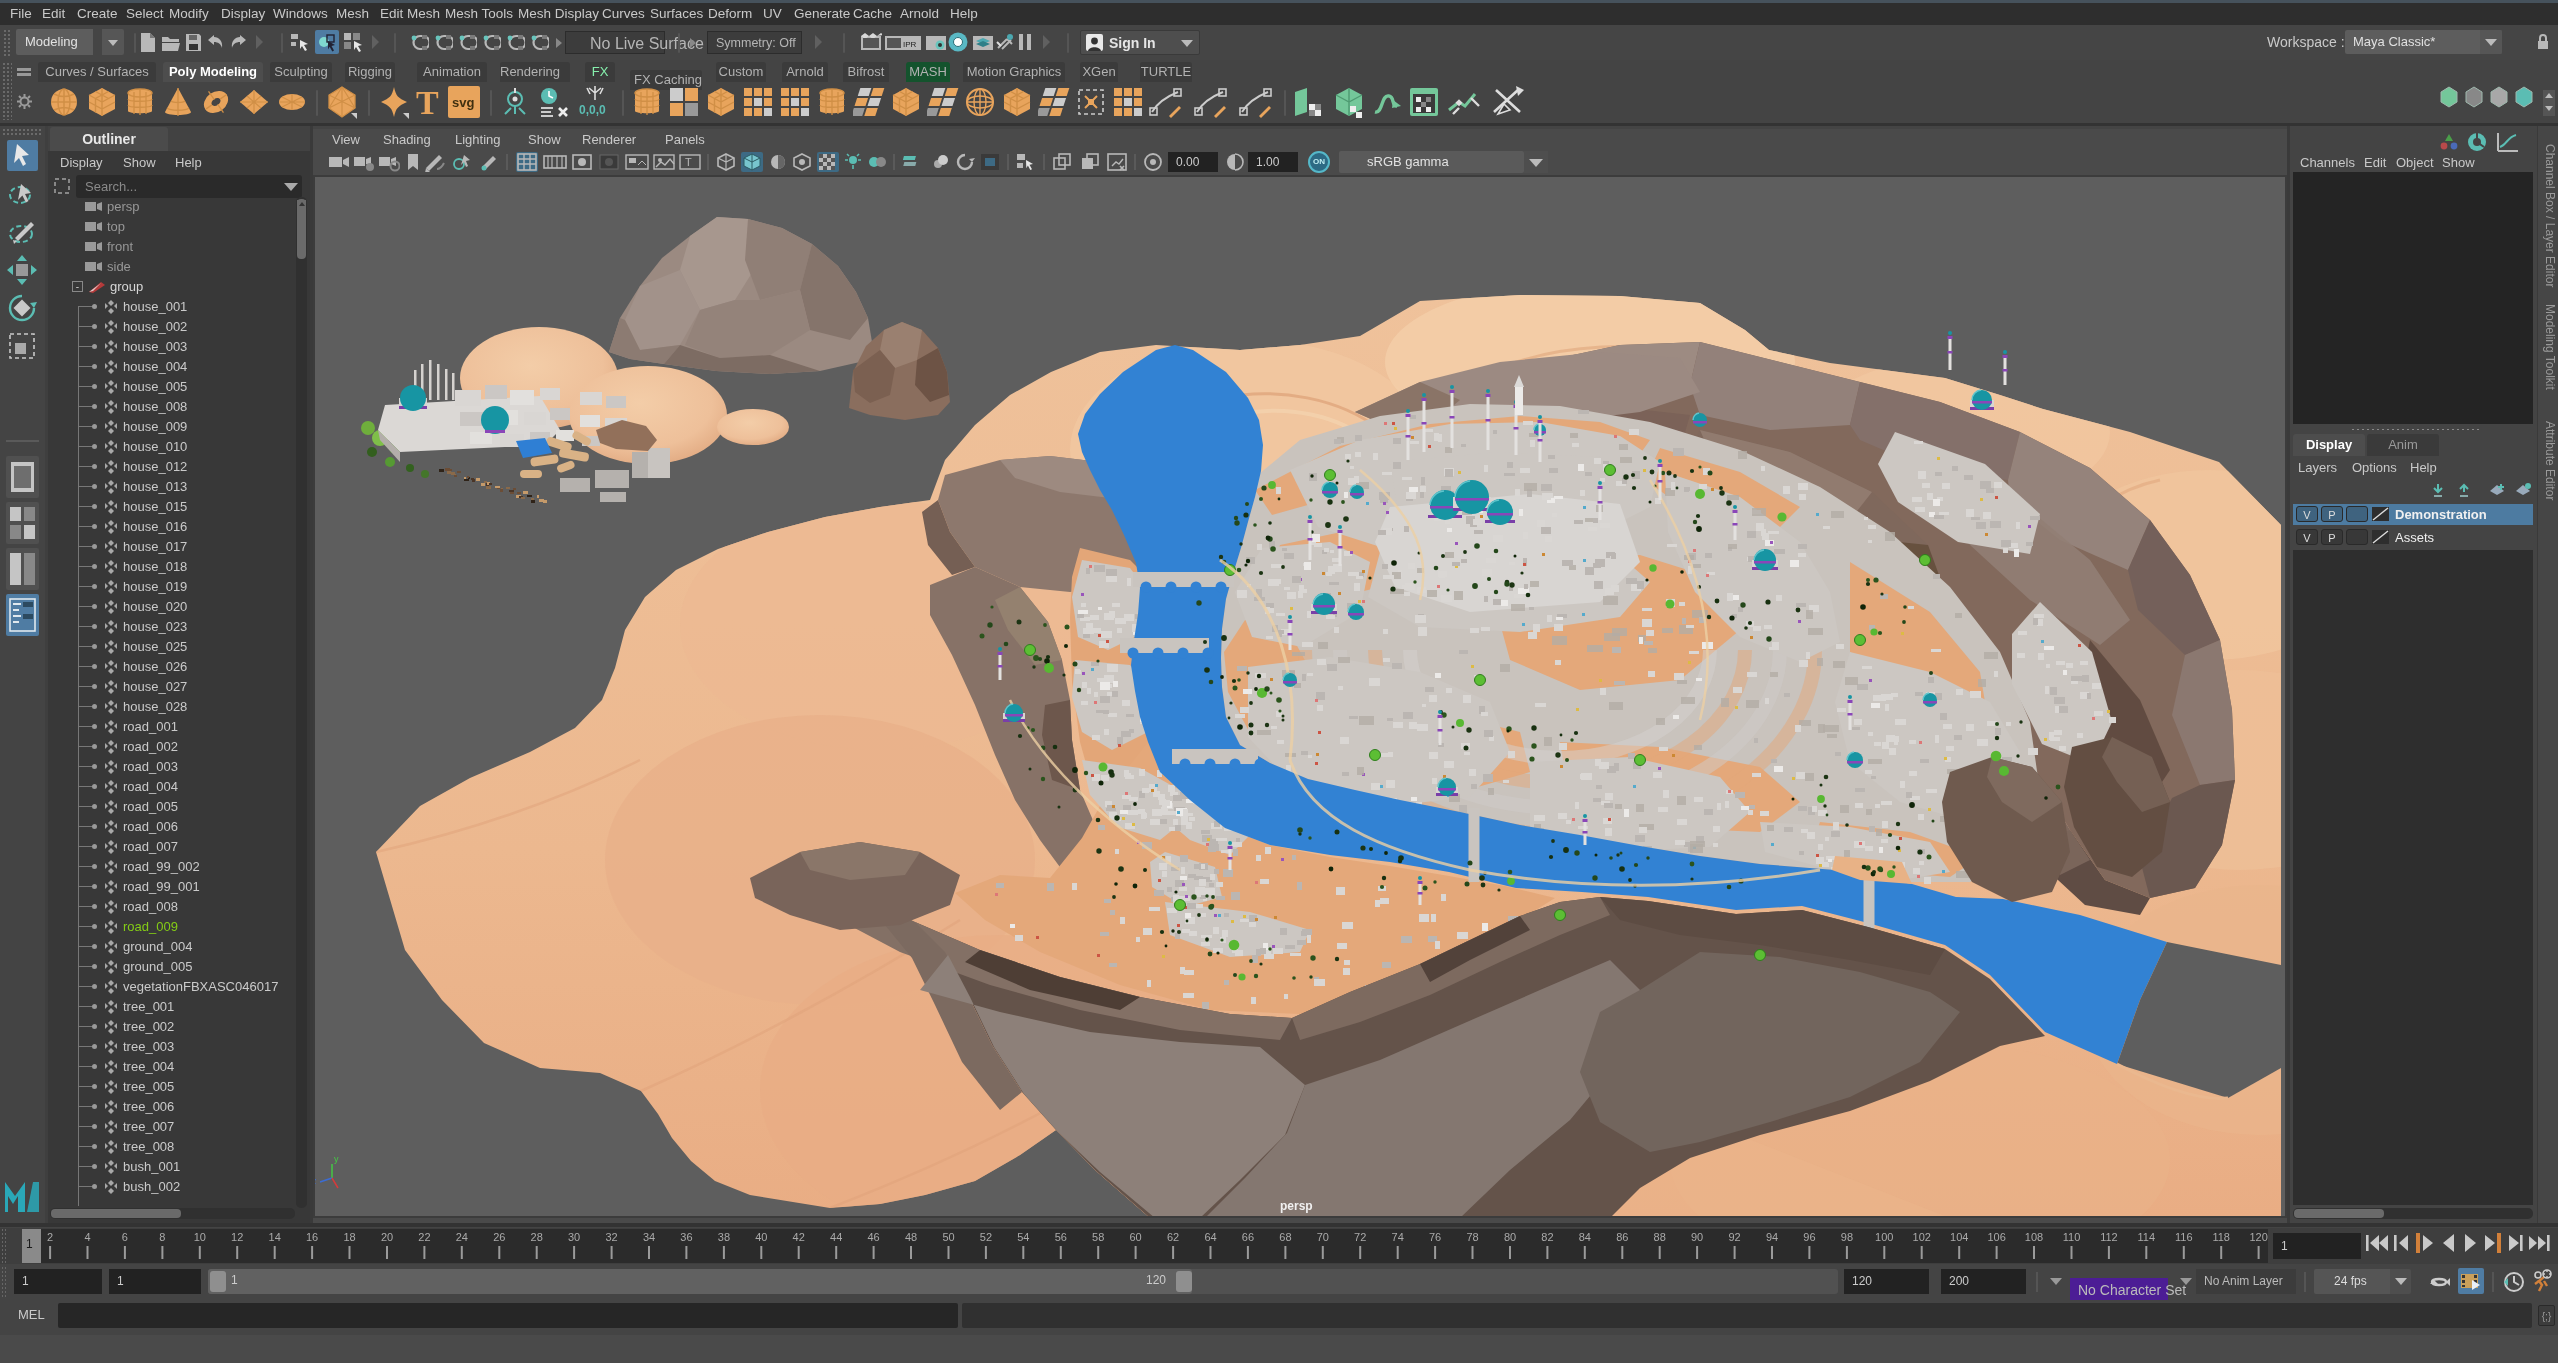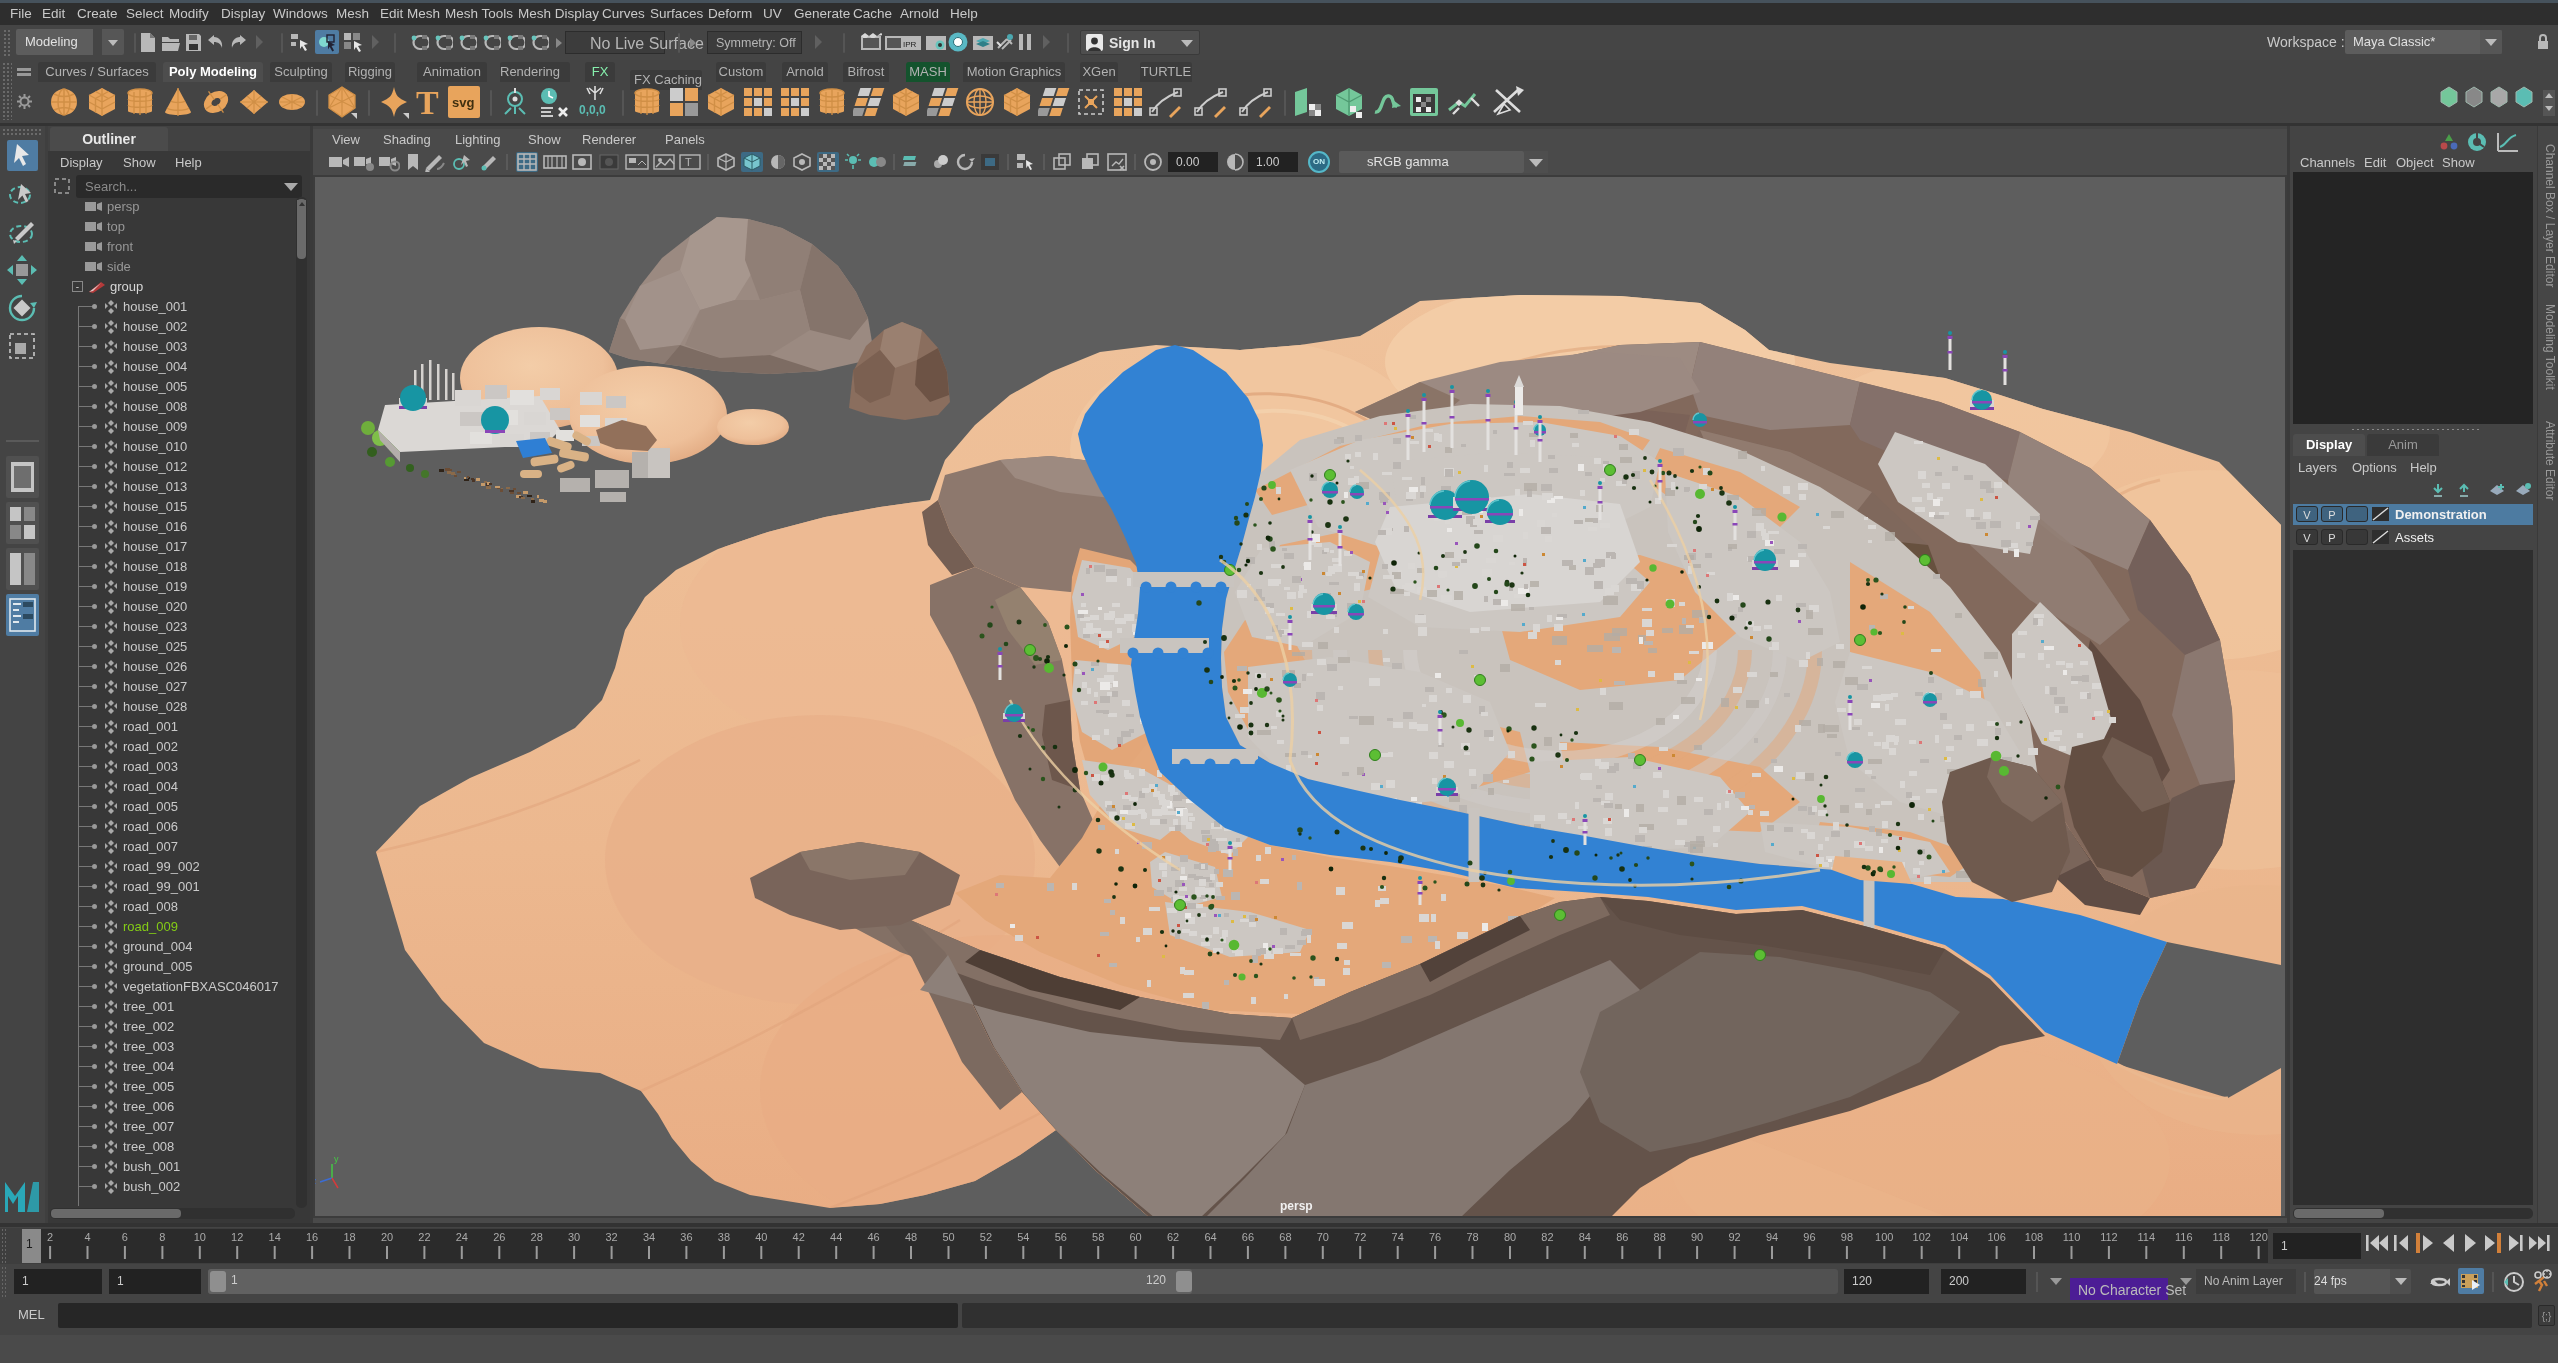--- a/index.html
+++ b/index.html
@@ -1300,21 +1300,21 @@
       <div style="position:absolute;left:231px;top:7px;color:#ccc;font-size:12px">1</div>
       <div style="position:absolute;left:1146px;top:7px;color:#ccc;font-size:12px">120</div>
       <div style="position:absolute;left:1844px;top:3px;width:85px;height:25px;background:#222;color:#ccc;font-size:12px;line-height:25px;padding-left:8px">120</div>
       <div style="position:absolute;left:1941px;top:3px;width:85px;height:25px;background:#222;color:#ccc;font-size:12px;line-height:25px;padding-left:8px">200</div>
       <div style="position:absolute;left:2036px;top:6px;width:2px;height:20px;background:#555"></div>
       <div style="position:absolute;left:2050px;top:12px;width:0;height:0;border-left:6px solid transparent;border-right:6px solid transparent;border-top:7px solid #999"></div>
       <div style="position:absolute;left:2070px;top:12px;width:98px;height:25px;background:#4c1d95;color:#bbb;font-size:14px;line-height:25px;padding-left:8px">No Character Set</div>
       <div style="position:absolute;left:2180px;top:12px;width:0;height:0;border-left:6px solid transparent;border-right:6px solid transparent;border-top:7px solid #999"></div>
       <div style="position:absolute;left:2196px;top:3px;width:100px;height:25px;background:#3c3c3c;color:#bbb;font-size:12px;line-height:25px;padding-left:8px">No Anim Layer</div>
       <div style="position:absolute;left:2304px;top:6px;width:2px;height:20px;background:#555"></div>
-      <div style="position:absolute;left:2314px;top:3px;width:76px;height:25px;background:#555;color:#ddd;font-size:12px;line-height:25px;padding-left:0;border-radius:2px 0 0 2px">24 fps</div>
+      <div style="position:absolute;left:2314px;top:3px;width:76px;height:25px;background:#555;color:#ddd;font-size:12px;line-height:25px;padding-left:20px;border-radius:2px 0 0 2px">24 fps</div>
       <div style="position:absolute;left:2390px;top:3px;width:21px;height:25px;background:#4e4e4e;border-radius:0 2px 2px 0">
         <div style="margin:9px auto;width:0;border-left:6px solid transparent;border-right:6px solid transparent;border-top:7px solid #bbb"></div>
       </div>
       <svg width="26" height="20" style="position:absolute;left:2428px;top:6px">
         <path d="M4 10c0-4 14-4 14 0m0 0c0 4-14 4-14 0" stroke="#ccc" stroke-width="2.4" fill="none"></path>
         <path d="M18 10l4-4v8z" fill="#ccc"></path>
         <path d="M4 10l-4 4h8z" fill="#ccc" transform="translate(2,-2)"></path>
       </svg>
       <div style="position:absolute;left:2458px;top:2px;width:26px;height:26px;background:#4f7ca3;border-radius:2px"><svg width="26" height="26">
           <rect x="3" y="6" width="17" height="14" fill="#caa05a"></rect>

